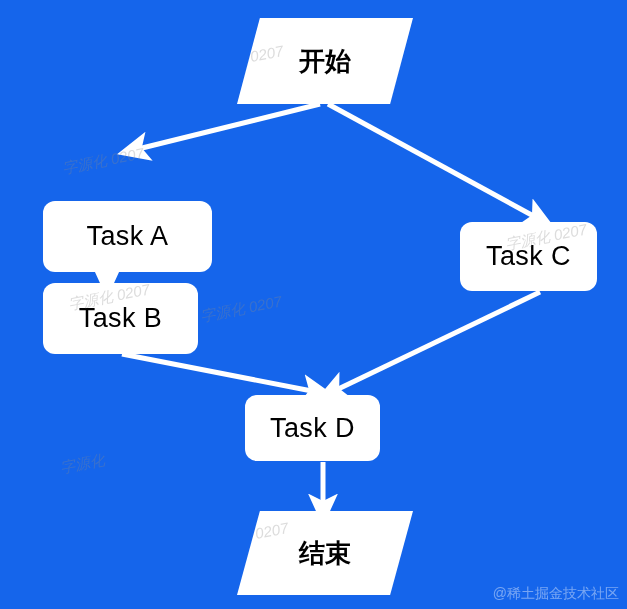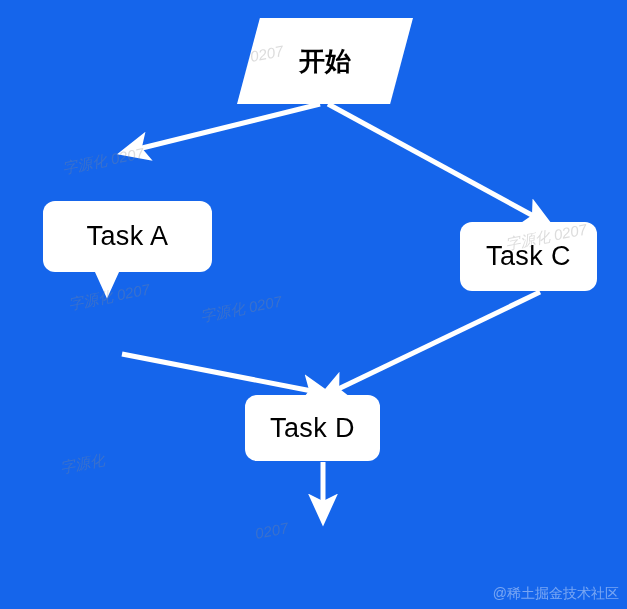--- a/index.html
+++ b/index.html
@@ -127,25 +127,32 @@
 
   <div class="node terminal" style="left:237px;top:18px;width:176px;height:86px;">
     <span class="para-bg"></span>
     <span class="node-label">开始</span>
   </div>
 
   <div class="node task" style="left:43px;top:154px;width:169px;height:71px;margin-top:47px;">
     <span class="node-label">Task A</span>
   </div>
 
+  <div class="node task" style="left:43px;top:283px;width:155px;height:71px;">
+    <span class="node-label">Task B</span>
+  </div>
 
   <div class="node task" style="left:460px;top:222px;width:137px;height:69px;">
     <span class="node-label">Task C</span>
   </div>
 
   <div class="node task" style="left:245px;top:395px;width:135px;height:66px;">
     <span class="node-label">Task D</span>
   </div>
 
+  <div class="node terminal" style="left:237px;top:511px;width:176px;height:84px;">
+    <span class="para-bg"></span>
+    <span class="node-label">结束</span>
+  </div>
 
   <span class="wm-brand">@稀土掘金技术社区</span>
 
 </div>
 
 </body></html>

